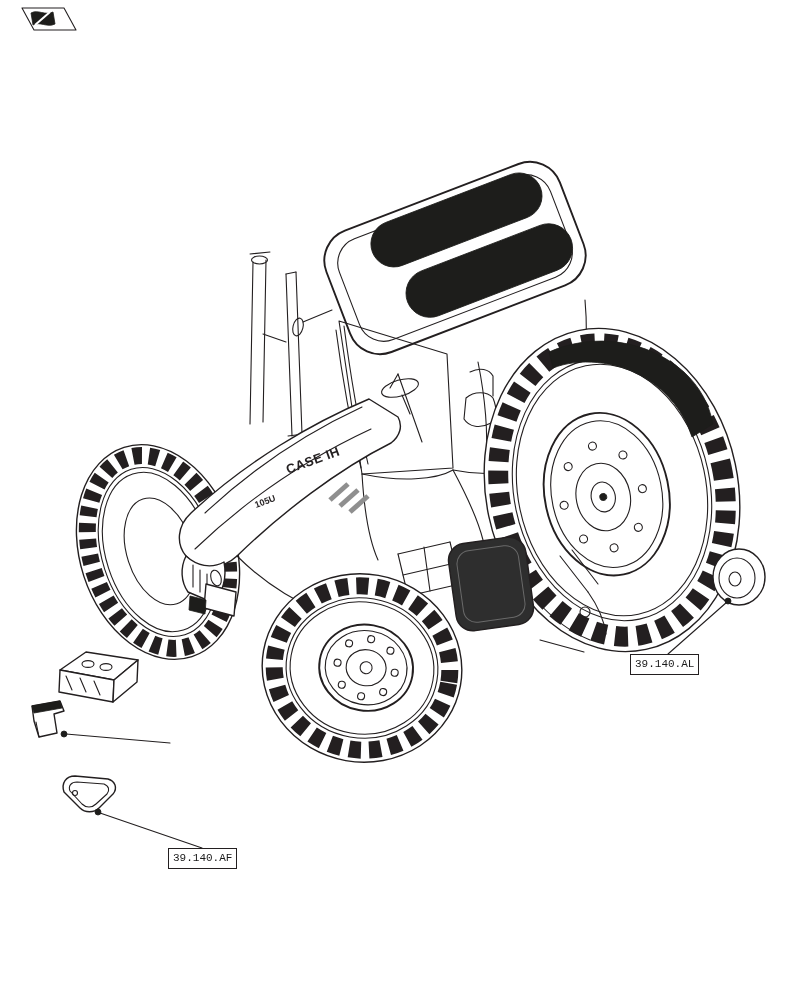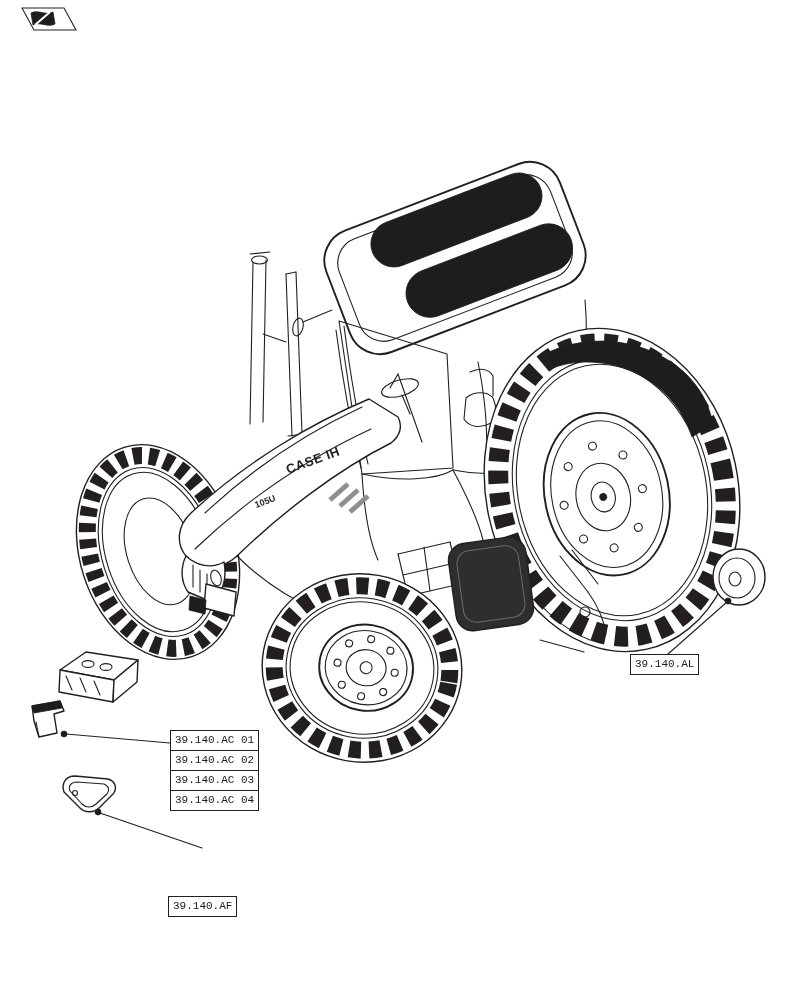--- a/index.html
+++ b/index.html
@@ -243,24 +243,18 @@
       <circle class="dk" cx="728" cy="601" r="3"></circle>
     </g>
 
     <g>
       <path class="s" d="M22,8 L64,8 L76,30 L34,30 Z" stroke-width="1.4"></path>
       <path class="dk" d="M31,13 C38,9 45,16 53,12 L55,24 C47,28 40,21 33,25 Z"></path>
       <line x1="35" y1="25" x2="50" y2="12" stroke="#ffffff" stroke-width="2"></line>
     </g>
   </svg>
 
-  <div class="stack" style="left:170px; top:730px;">
-    <div class="callout">39.140.AC 01</div>
-    <div class="callout">39.140.AC 02</div>
-    <div class="callout">39.140.AC 03</div>
-    <div class="callout">39.140.AC 04</div>
-  </div>
 
   <div class="callout abs" style="left:630px; top:654px;">39.140.AL</div>
 
-  <div class="callout abs" style="left:168px; top:848px;margin-top:48px;">39.140.AF</div>
+  <div class="callout abs" style="left:168px; top:848px;">39.140.AF</div>
 
 </div>
 
 </body></html>

